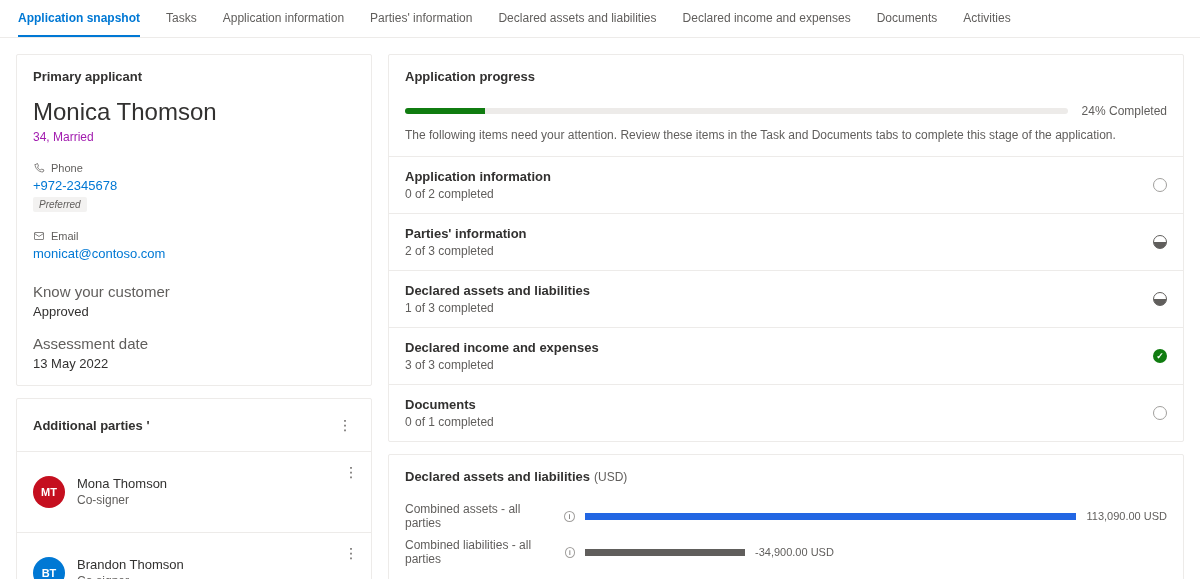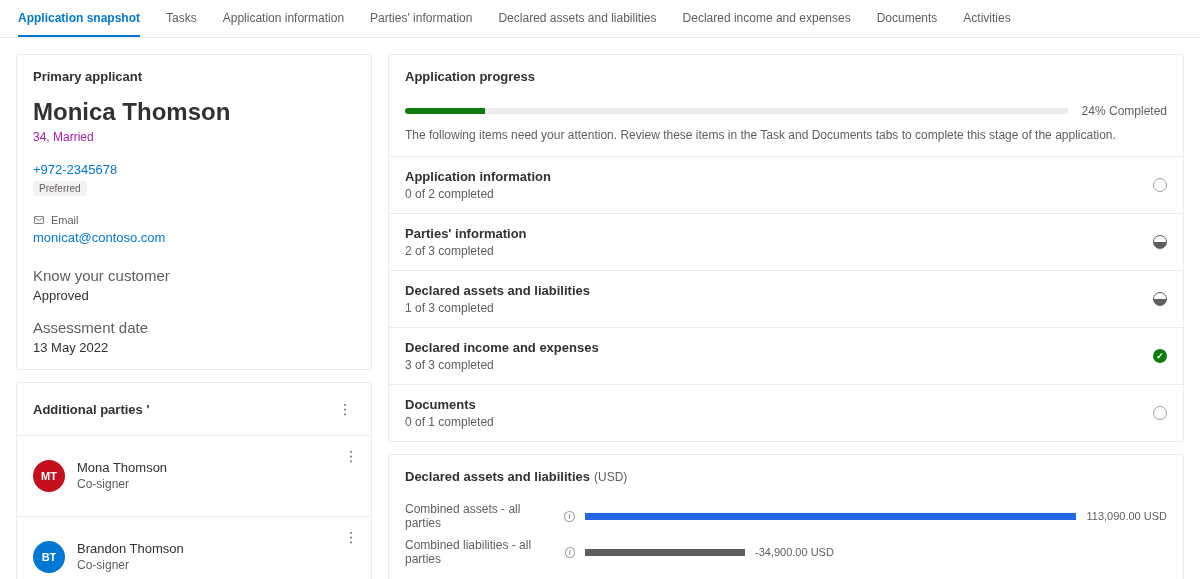--- a/index.html
+++ b/index.html
@@ -12,26 +12,26 @@
 
   .layout { display: flex; gap: 16px; padding: 16px; align-items: flex-start; }
   .col-left { width: 356px; flex-shrink: 0; display: flex; flex-direction: column; gap: 12px; }
   .col-right { flex: 1; display: flex; flex-direction: column; gap: 12px; }
 
   .card { background: #fff; border: 1px solid #edebe9; border-radius: 2px; }
   .card-section { padding: 14px 16px; }
   .card-title { font-size: 13px; font-weight: 600; color: #323130; }
 
   
-  .name-big { font-size: 24px; font-weight: 700; color: #323130; margin-top: 14px; }
+  .name-big { font-size: 24px; font-weight: 400; color: #323130; margin-top: 14px; }
   .subtext { font-size: 12px; color: #a21caf; margin-top: 4px; }
   .field-label { font-size: 11px; color: #605e5c; margin-bottom: 4px; display: flex; align-items: center; gap: 6px; }
   .field-group { margin-top: 18px; }
   .link { color: #0078d4; font-size: 13px; text-decoration: none; }
-  .badge { display: inline-block; background: #f3f2f1; color: #605e5c; font-size: 10px; padding: 2px 6px; margin-top: 4px; border-radius: 2px; }
+  .badge { display: inline-block; background: #f3f2f1; color: #605e5c; font-size: 10px; padding: 2px 6px; margin-top: 4px; border-radius: 2px; font-style: italic; }
   .kyc-label { font-size: 15px; color: #605e5c; margin-top: 22px; }
   .kyc-value { font-size: 13px; color: #323130; margin-top: 4px; }
 
   .section-header { display: flex; justify-content: space-between; align-items: center; padding: 14px 16px; }
 
   
   .party-row { display: flex; align-items: flex-start; gap: 12px; padding: 24px 16px; border-top: 1px solid #edebe9; position: relative; }
   .avatar { width: 32px; height: 32px; border-radius: 50%; display: flex; align-items: center; justify-content: center; font-size: 11px; color: #fff; font-weight: 600; flex-shrink: 0; }
   .party-name { font-size: 13px; color: #323130; }
   .party-role { font-size: 12px; color: #605e5c; margin-top:2px; }
@@ -86,20 +86,26 @@
 
   <div class="col-left">
 
     <div class="card">
       <div class="card-section">
         <div class="card-title">Primary applicant</div>
         <div class="name-big">Monica Thomson</div>
         <div class="subtext">34, Married</div>
 
         <div class="field-group">
+          <div class="field-label">
+            <svg class="icon-sm" viewBox="0 0 24 24">
+                <path d="M4 4c0 9 7 16 16 16l2-4-5-2-2 2c-3-1-5-3-6-6l2-2-2-5-4 2z" stroke-width="1.5"></path>
+              </svg>
+            <span>Phone</span>
+          </div>
           <a href="#" class="link">+972-2345678</a>
           <div><span class="badge">Preferred</span></div>
         </div>
 
         <div class="field-group">
           <div class="field-label">
             <svg class="icon-sm" viewBox="0 0 24 24">
                 <rect x="3" y="5" width="18" height="14" rx="1" stroke-width="1.5"></rect>
                 <path d="M3 7l9 6 9-6" stroke-width="1.5"></path>
               </svg>

